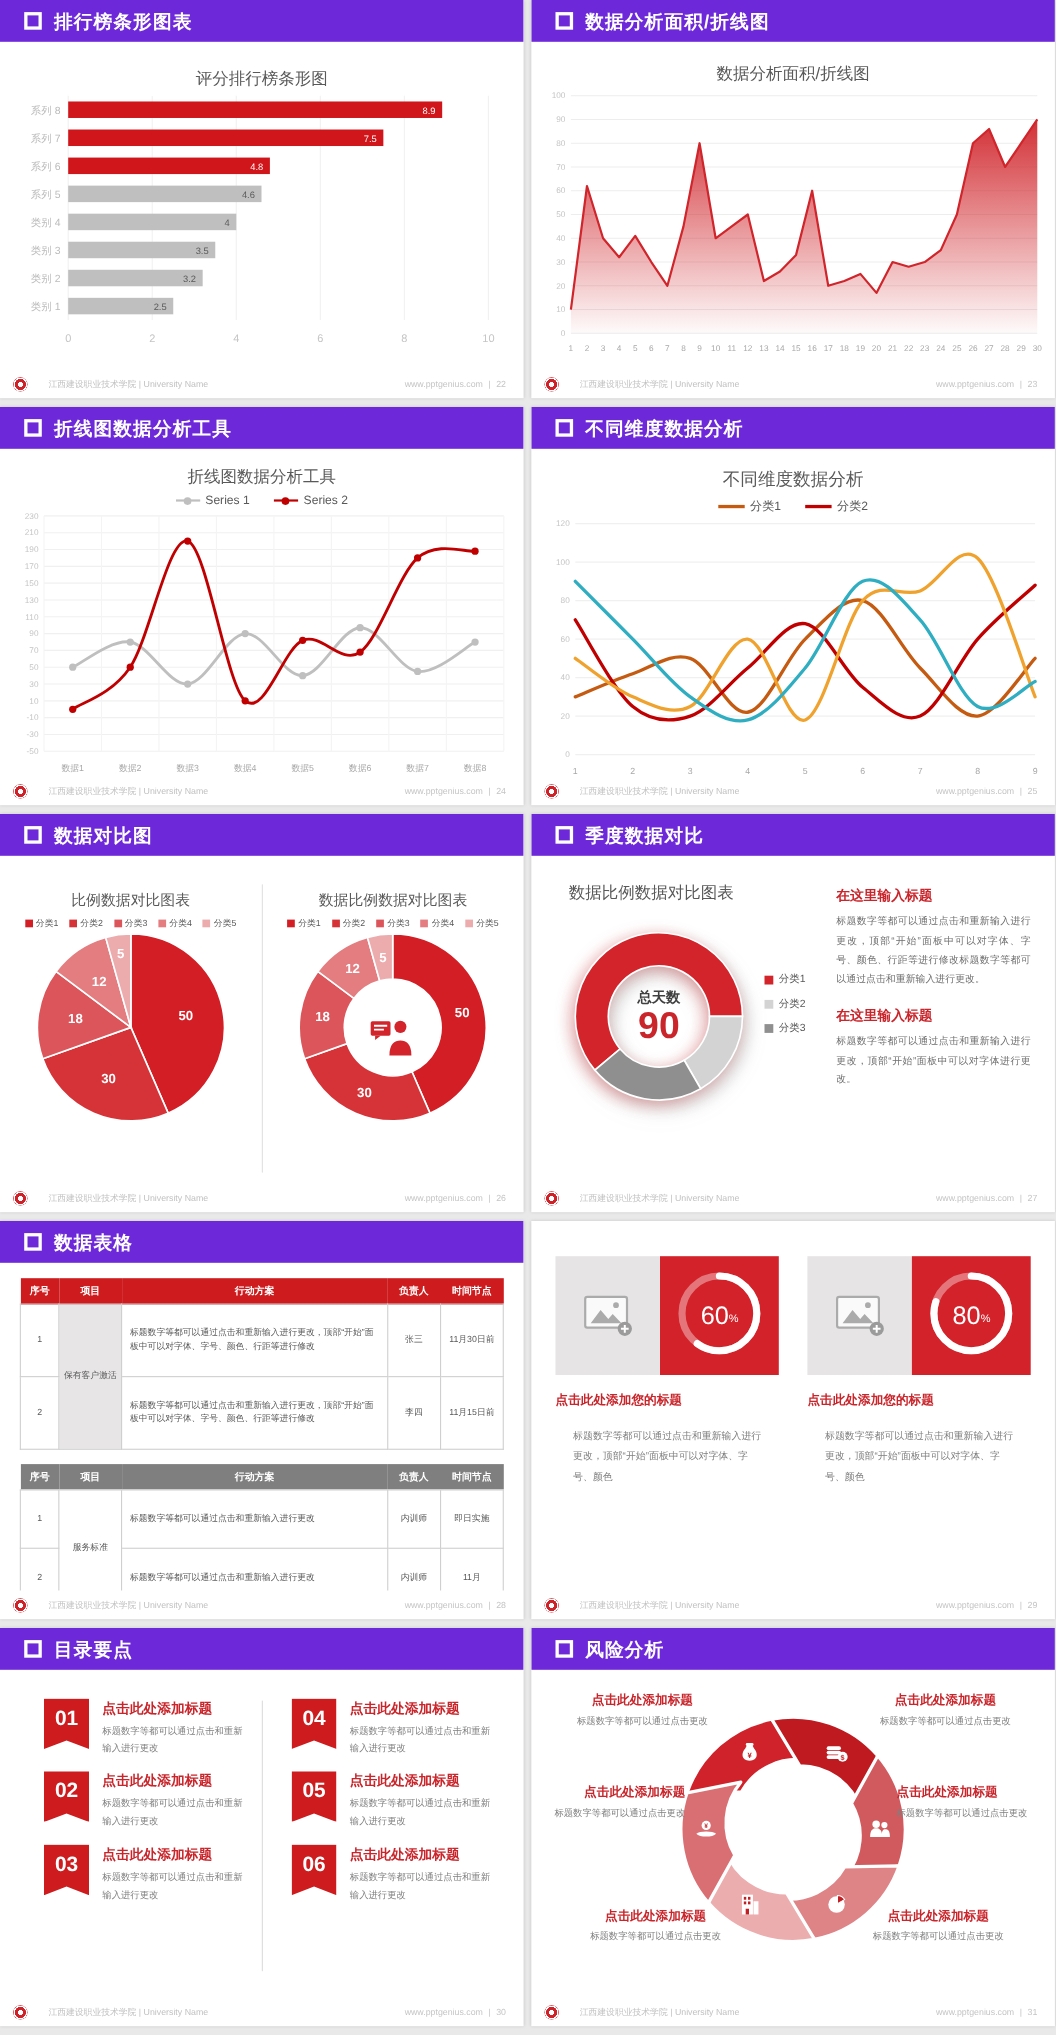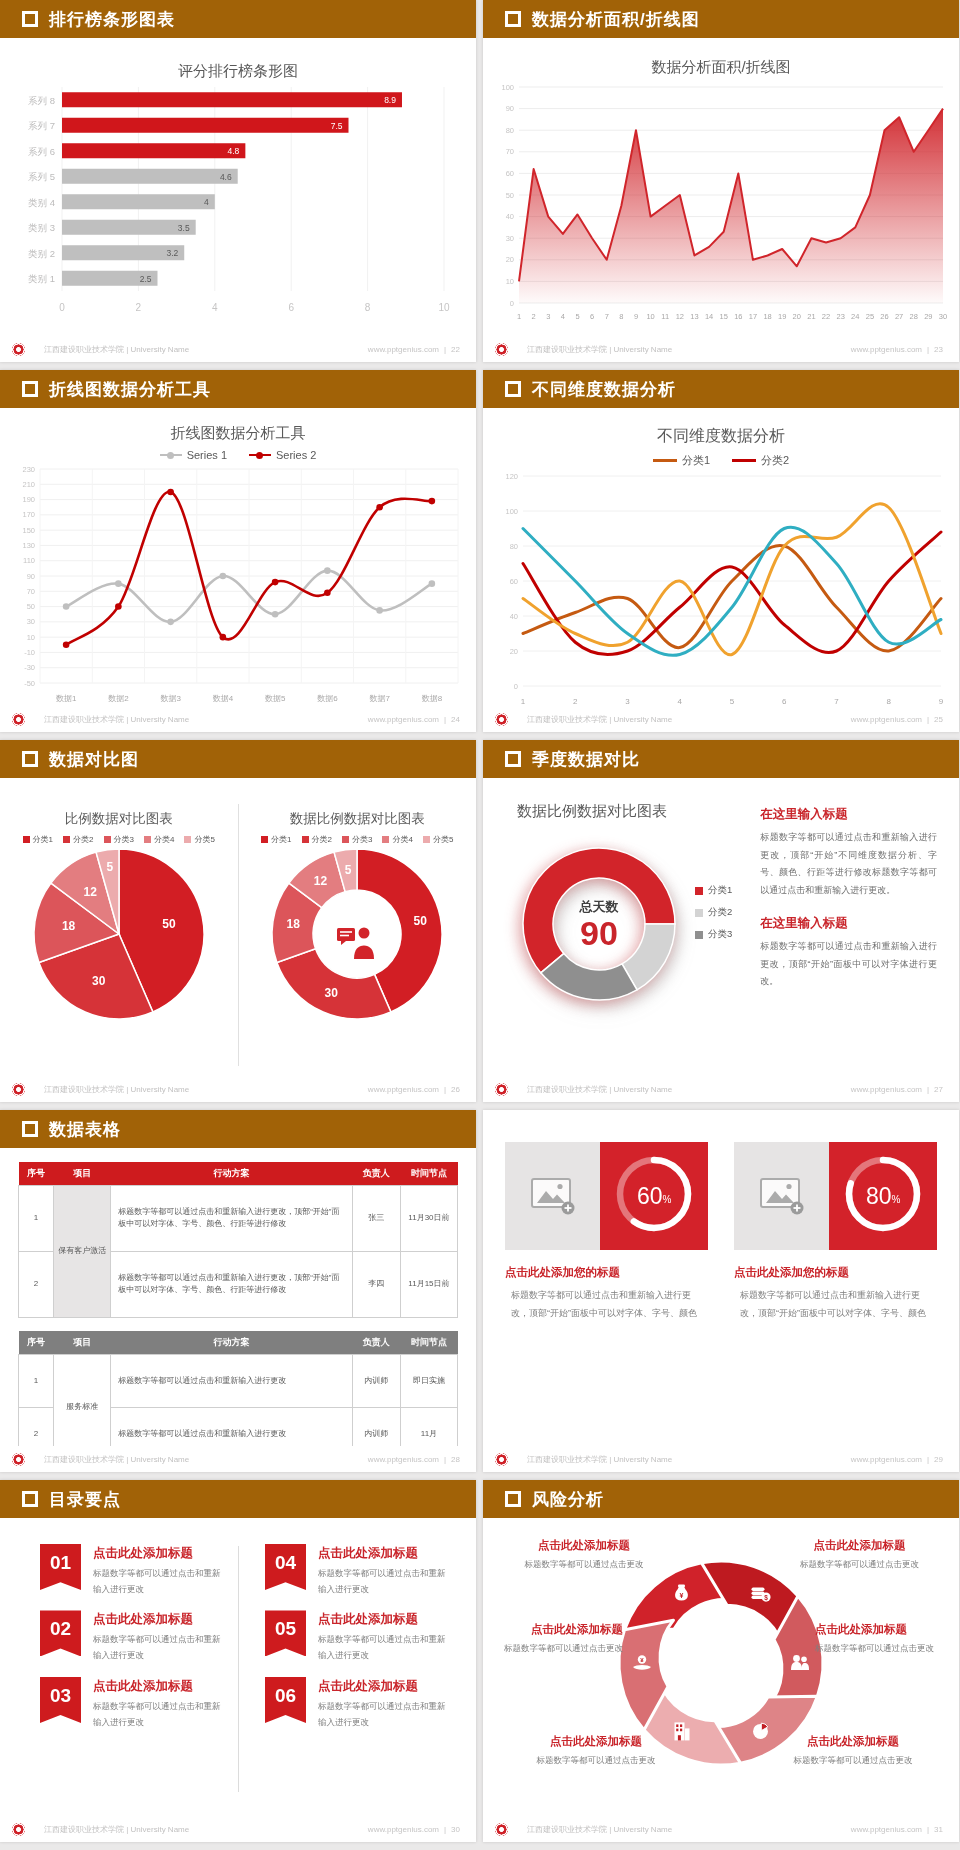--- a/index.html
+++ b/index.html
@@ -1,18 +1,18 @@
 <!DOCTYPE html>
 <html><head>
 <meta charset="utf-8">
 <style>
   html,body{margin:0;padding:0;background:#EAE9E9;font-family:"Liberation Sans","DejaVu Sans",sans-serif;}
   .page{width:960px;height:1850px;display:grid;grid-template-columns:476px 476px;grid-auto-rows:362px;gap:8px 7px;box-sizing:border-box;padding:0 1px 8px 0;background:#EAE9E9;}
   .slide{background:#fff;display:flex;flex-direction:column;box-shadow:0 0 3px rgba(0,0,0,.15);overflow:hidden;position:relative;}
-  .shead{height:38px;background:#a16207;display:flex;align-items:center;padding-left:22px;gap:11px;flex:none;}
+  .shead{height:38px;background:#6d28d9;display:flex;align-items:center;padding-left:22px;gap:11px;flex:none;}
   .hsq{width:10px;height:10px;border:3px solid #fff;flex:none;}
   .shead h2{color:#fff;font-size:17px;margin:0;font-weight:bold;letter-spacing:1px;}
   .sbody{flex:1;position:relative;overflow:hidden;}
   .sfoot{height:26px;flex:none;display:flex;align-items:center;padding:0 16px 0 12px;gap:19px;}
   .logo{width:13px;height:13px;border-radius:50%;flex:none;background:radial-gradient(circle,#fff 0 24%,#CF2128 26% 54%,#fff 56% 66%,#CF2128 68% 100%);}
   .org{font-size:8px;color:#C2C1C1;}
   .site{margin-left:auto;font-size:8px;color:#C6C5C5;display:flex;gap:5px;align-items:center;}
   .ctitle{margin:0;text-align:center;color:#595959;font-weight:400;font-size:15px;}
   .legend-row{display:flex;justify-content:center;gap:22px;margin-top:6px;}
   .legend-row.small{gap:10px;}
@@ -57,21 +57,21 @@
   .cmp-row{display:flex;gap:26px;padding:32px 22px 0;}
   .cmp-card{flex:1;}
   .cmp-box{display:flex;height:108px;}
   .cmp-img{width:47%;background:#E6E4E4;display:flex;align-items:center;justify-content:center;}
   .cmp-red{flex:1;background:#D3222A;display:flex;align-items:center;justify-content:center;position:relative;}
   .ring-wrap{position:relative;width:86px;height:86px;display:flex;align-items:center;justify-content:center;}
   .ring-txt{position:absolute;inset:0;display:flex;align-items:center;justify-content:center;color:#fff;}
   .ring-txt b{font-size:23px;font-weight:400;}
   .ring-txt i{font-style:normal;font-size:10px;margin-top:7px;}
   .cmp-card h4{margin:15px 0 5px;font-size:11.5px;color:#C9252B;}
-  .cmp-card p{margin:6px;font-size:9px;color:#7F7F7F;line-height:2.05;}
+  .cmp-card p{margin:16px;font-size:9px;color:#7F7F7F;line-height:2.05;}
   
   .cat-grid{display:grid;grid-template-columns:1fr 1fr;column-gap:40px;padding:26px 26px 0 40px;position:relative;height:100%;box-sizing:border-box;}
   .cat-div{position:absolute;left:50%;top:28px;bottom:24px;width:1px;background:#DCDCDC;}
   .cat-item{display:flex;gap:12px;margin-bottom:13px;}
   .cat-badge{width:41px;height:46px;background:#CE1B1E;color:#fff;font-size:19px;font-weight:bold;display:flex;justify-content:center;padding-top:8px;box-sizing:border-box;clip-path:polygon(0 0,100% 0,100% 100%,50% 83%,0 100%);flex:none;}
   .cat-item h4{margin:1px 0 4px;font-size:12.5px;color:#C9252B;}
   .cat-item p{margin:0;font-size:8.5px;color:#7F7F7F;line-height:1.85;}
   
   .risk-body{position:relative;height:100%;}
   .wheel{position:absolute;left:121px;top:28px;}
@@ -527,21 +527,21 @@
               </span>
             <span class="lg-item">
                 <i class="lg-sq" style="background: rgb(143, 143, 143);"></i>
                 <span>分类3</span>
               </span>
           </div>
         </div>
         <div class="q-right">
           <div class="q-block">
             <h4>在这里输入标题</h4>
-            <p>标题数字等都可以通过点击和重新输入进行更改，顶部“开始”不同维度数据分析、字号、颜色、行距等进行修改标题数字等都可以通过点击和重新输入进行更改。</p>
+            <p>标题数字等都可以通过点击和重新输入进行更改，顶部“开始”面板中可以对字体、字号、颜色、行距等进行修改标题数字等都可以通过点击和重新输入进行更改。</p>
           </div>
           <div class="q-block">
             <h4>在这里输入标题</h4>
             <p>标题数字等都可以通过点击和重新输入进行更改，顶部“开始”面板中可以对字体进行更改。</p>
           </div>
         </div>
       </div>
     </div>
     <footer class="sfoot">
       <span class="logo"></span>

